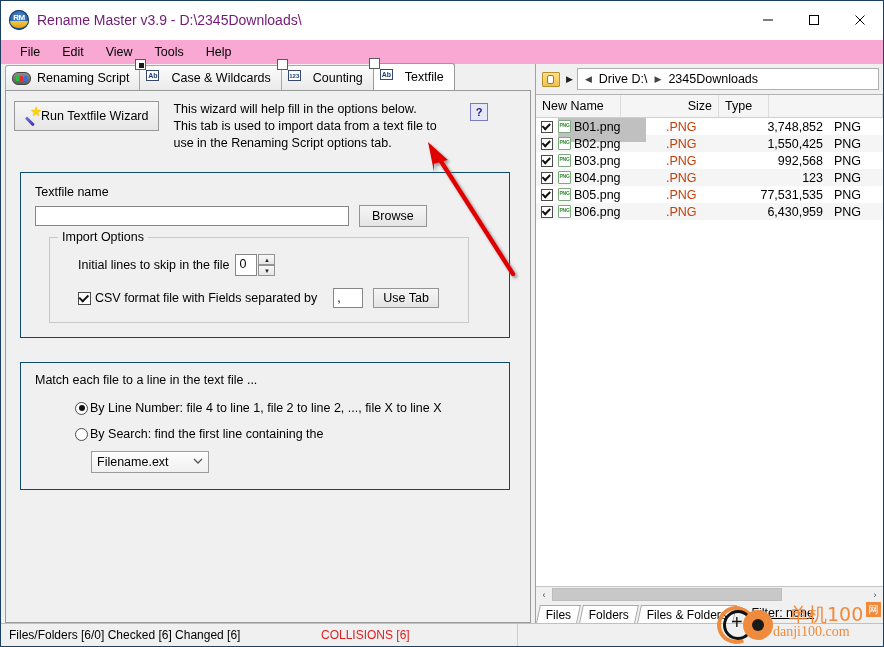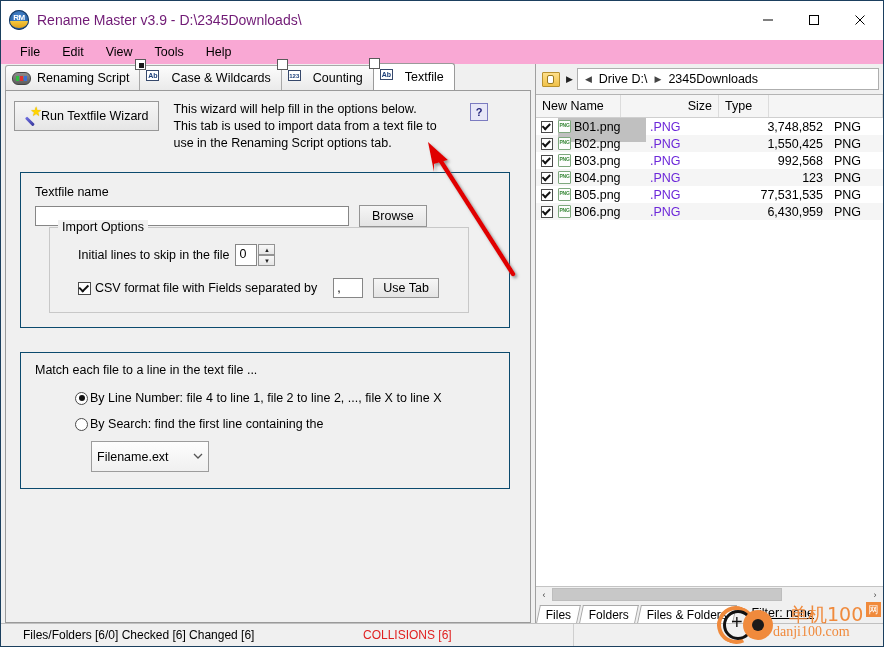--- a/index.html
+++ b/index.html
@@ -136,21 +136,21 @@
     display:flex;align-items:center;justify-content:center;line-height:1;
   }
   
   .group{
     border:1px solid #0c4a6e;margin:14px 20px 0 14px;position:relative;
     background:#f0f0f0;
   }
   .group.g1{margin-top:20px;padding:12px 14px 14px 14px;}
   .group.g2{margin-top:24px;padding:10px 14px 16px 14px;}
   .inner-group{
-    border:1px solid #c8c8c8;margin:0 26px 0 14px;padding:10px 12px 14px 12px;
+    border:1px solid #c8c8c8;margin:10px 26px 0 14px;padding:10px 12px 14px 12px;
     position:relative;
   }
   .inner-legend{
     position:absolute;top:-8px;left:8px;background:#f0f0f0;padding:0 4px;
     font-size:12.5px;
   }
   .lbl{font-size:12.5px;color:#000;}
   .row{display:flex;align-items:center;}
   .textfield{
     height:20px;background:#fff;border:1px solid #868686;box-sizing:border-box;
@@ -182,21 +182,21 @@
   }
   .cbx:after{content:"";width:7px;height:4px;border:2px solid #111;
     border-top:none;border-right:none;transform:rotate(-45deg) translate(0px,-1px);}
   .radio{
     width:13px;height:13px;border:1px solid #4a4a4a;border-radius:50%;
     background:#fff;display:inline-flex;align-items:center;justify-content:center;
     box-sizing:border-box;flex:0 0 13px;
   }
   .radio i{width:6px;height:6px;border-radius:50%;background:#111;display:block;}
   .combo{
-    width:118px;height:31px;border:1px solid #9c9c9c;
+    width:118px;height:22px;border:1px solid #9c9c9c;
     background:linear-gradient(#fdfdfd,#f0f0f0);
     display:flex;align-items:center;justify-content:space-between;
     font-size:12.5px;padding:0 5px;box-sizing:border-box;
   }
   .combo .chev{font-size:9px;color:#555;}
   
   .arrow-svg{position:absolute;left:400px;top:60px;pointer-events:none;z-index:20;}
   
   .navbar{
     height:30px;flex:0 0 30px;display:flex;align-items:center;
@@ -246,21 +246,21 @@
   }
   .png-ico:before{
     content:"";position:absolute;inset:0;background:#fdfdfd;
     border:1px solid #7ea87e;box-sizing:border-box;border-radius:1px;
   }
   .png-ico:after{
     content:"PNG";position:absolute;left:0;right:0;top:3px;text-align:center;
     font-size:5px;font-weight:bold;color:#3c8a3c;line-height:5px;
     letter-spacing:-0.3px;
   }
-  .c-new{width:85px;flex:0 0 85px;color:#6d28d9;padding-left:4px;box-sizing:border-box;}
+  .c-new{width:85px;flex:0 0 85px;color:#c2410c;padding-left:20px;box-sizing:border-box;}
   .c-size{width:98px;flex:0 0 98px;text-align:right;padding-right:6px;box-sizing:border-box;}
   .c-type{width:50px;flex:0 0 50px;padding-left:5px;box-sizing:border-box;}
   .hscroll{
     height:16px;flex:0 0 16px;display:flex;align-items:center;
     background:#f0f0f0;border-top:1px solid #c4c4c4;
   }
   .hs-btn{
     width:16px;height:16px;display:flex;align-items:center;justify-content:center;
     font-size:9px;color:#444;
   }
@@ -281,21 +281,21 @@
   .rtab span{transform:skewX(12deg);white-space:nowrap;}
   .filter-lbl{
     margin-left:14px;font-size:12.5px;text-decoration:underline;color:#000;
     align-self:center;
   }
   
   .statusbar{
     height:22px;flex:0 0 22px;display:flex;align-items:center;
     border-top:1px solid #c0c0c0;background:#f0f0f0;font-size:12px;
   }
-  .st-cell{padding:0 22px;height:22px;display:flex;align-items:center;}
+  .st-cell{padding:0 8px;height:22px;display:flex;align-items:center;}
   .st-1{width:296px;flex:0 0 296px;}
   .st-2{width:188px;flex:0 0 188px;color:#e02020;text-align:center;}
   .st-3{flex:1;border-left:1px solid #cfcfcf;}
   
   .watermark{
     position:absolute;right:2px;bottom:0;width:166px;height:44px;
     pointer-events:none;z-index:30;
   }
   .wm-text1{
     position:absolute;left:74px;top:0px;font-size:19px;color:#f08a3c;

